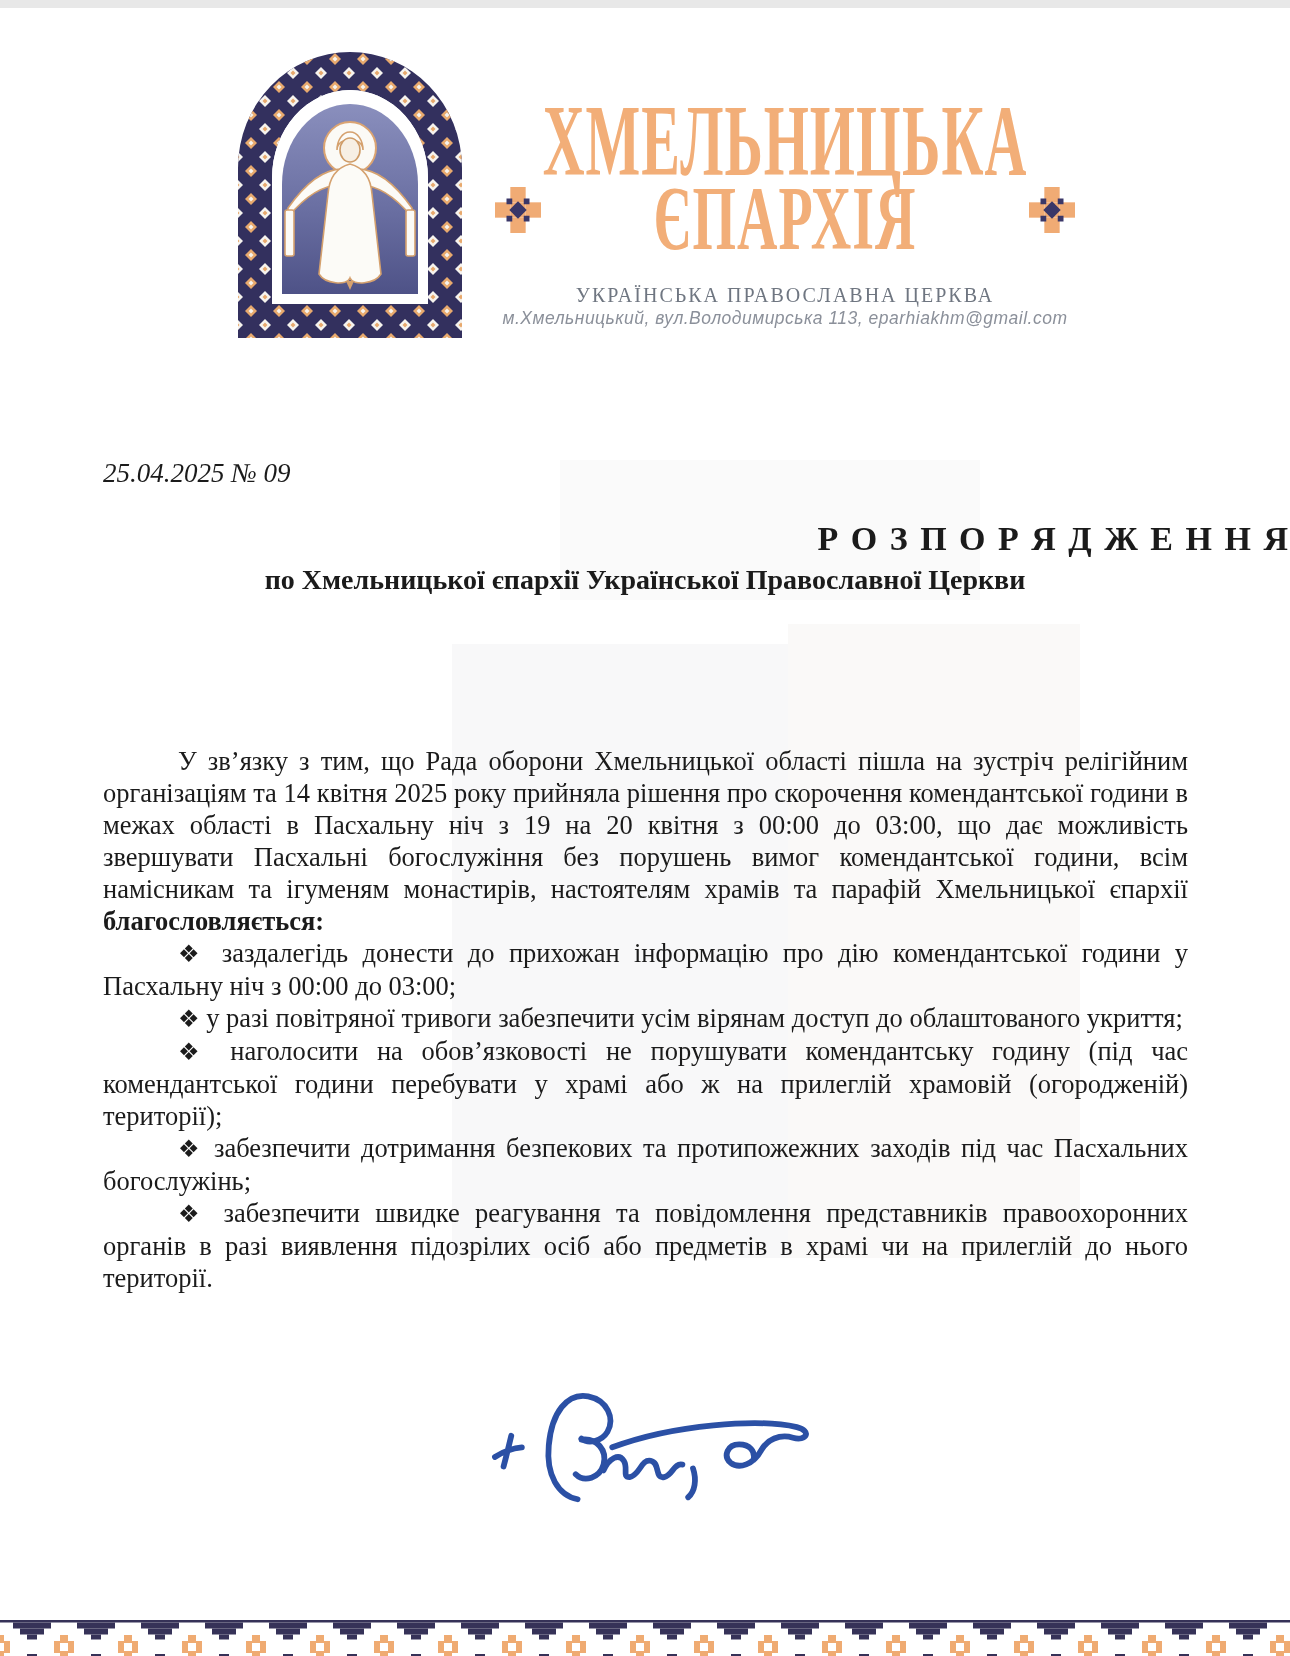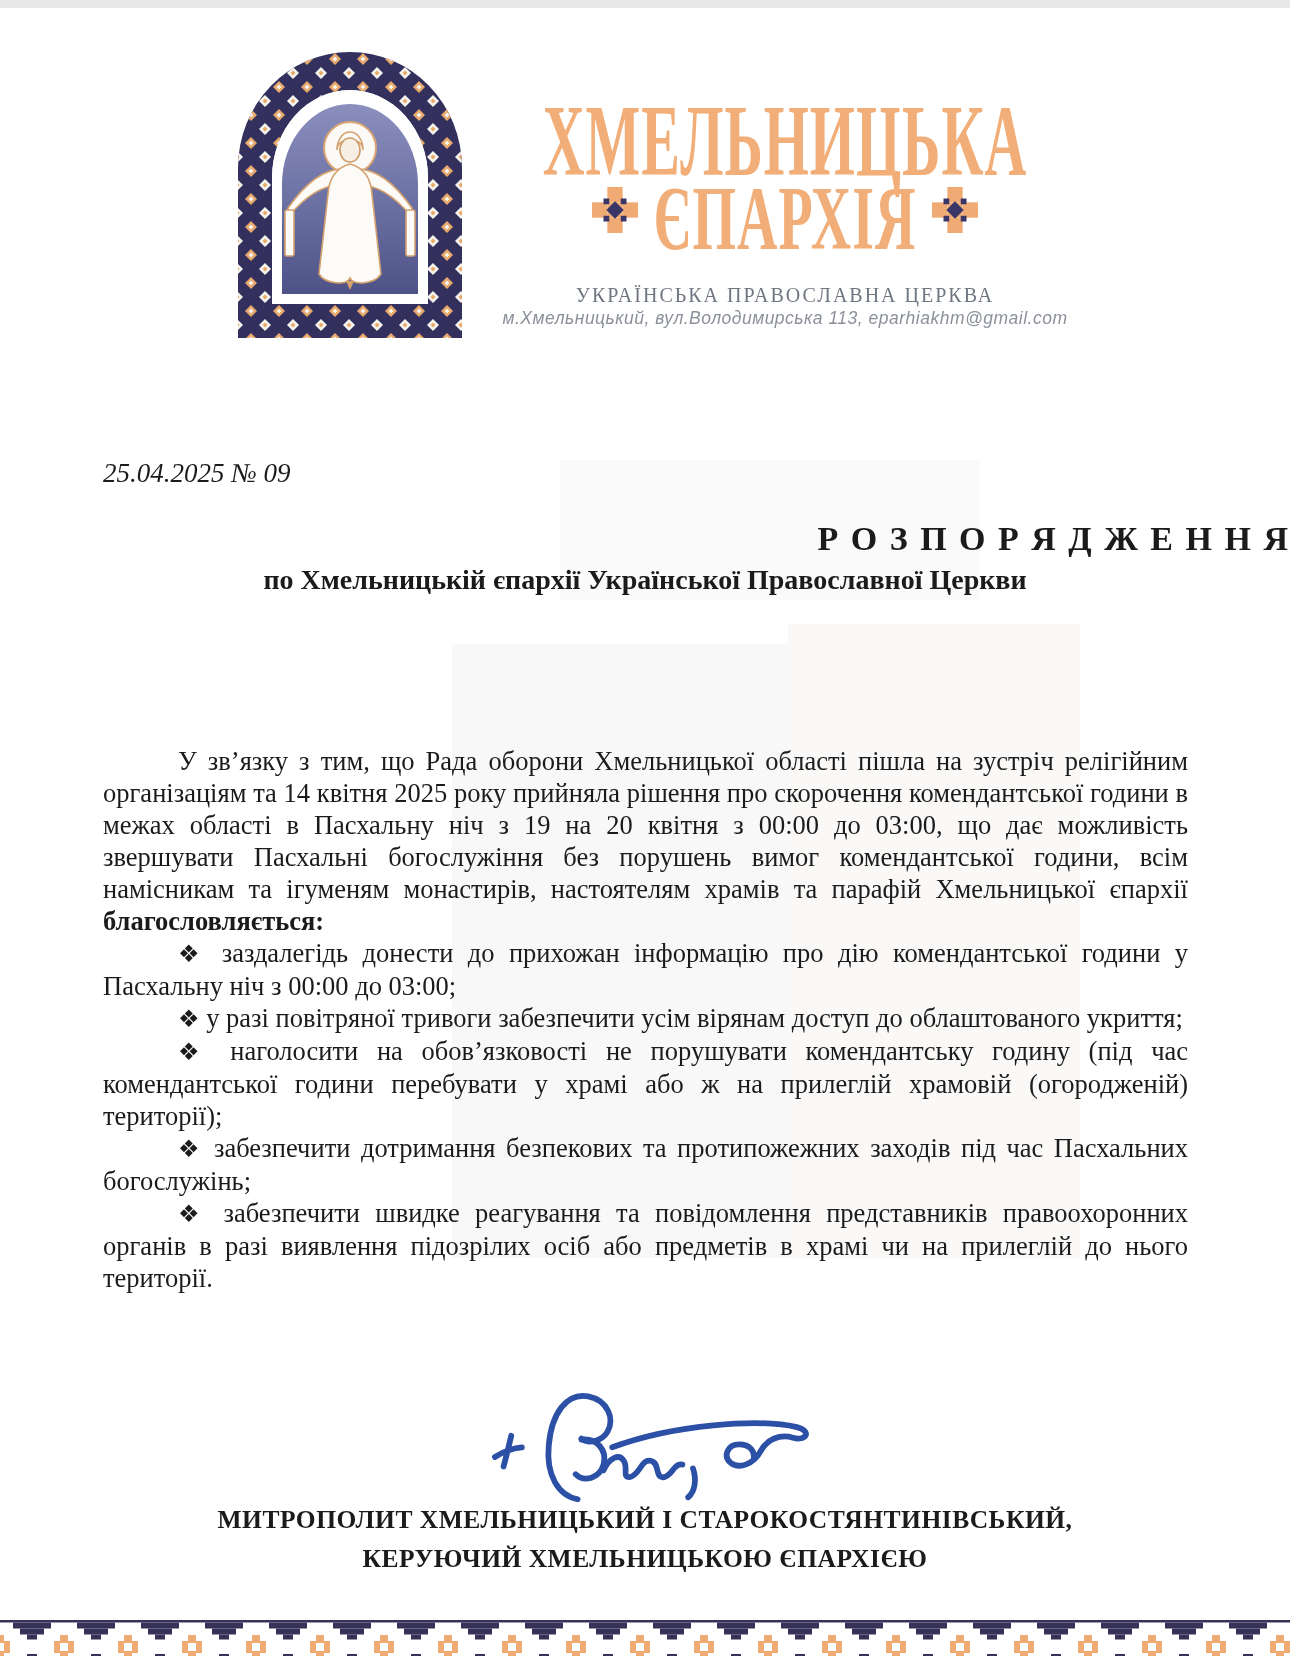--- a/index.html
+++ b/index.html
@@ -22,21 +22,21 @@
   .logo{position:absolute;left:230px;top:30px;width:240px;height:300px;}
   .brand{position:absolute;left:495px;top:0;width:580px;text-align:center;}
   .brand-line1{
     position:absolute;left:0;top:74px;width:580px;
     font-weight:bold;font-size:58px;letter-spacing:1px;color:#f2ae78;
     transform:scaleY(1.75);transform-origin:50% 0;
     white-space:nowrap;
   }
   .brand-line2{
     position:absolute;left:0;top:170px;width:580px;
-    display:flex;align-items:center;justify-content:center;gap:16px;
+    display:flex;align-items:center;justify-content:space-between;gap:16px;
   }
   .brand-line2 .txt{
     font-weight:bold;font-size:56px;letter-spacing:1px;color:#f2ae78;
     transform:scaleY(1.62);transform-origin:50% 30%;
     white-space:nowrap;
   }
   .cross-orn{width:46px;height:46px;flex:0 0 auto;}
   .org-name{
     position:absolute;left:0;top:276px;width:580px;
     font-family:Liberation Serif, serif;
@@ -166,45 +166,41 @@
             <rect x="15" y="15" width="3" height="3"></rect>
         </g>
       </svg>
     </div>
     <div class="org-name">УКРАЇНСЬКА ПРАВОСЛАВНА ЦЕРКВА</div>
     <div class="address">м.Хмельницький, вул.Володимирська 113, eparhiakhm@gmail.com</div>
   </div>
 
   <div class="ref-line">25.04.2025 № 09</div>
   <div class="doc-title">Р О З П О Р Я Д Ж Е Н Н Я</div>
-  <div class="doc-subtitle">по Хмельницькій єпархії Української Православної Церкви</div>
+  <div class="doc-subtitle">по Хмельницької єпархії Української Православної Церкви</div>
 
 
   <div class="main-text">
     <p><span>У зв’язку з тим, що Рада оборони Хмельницької області пішла на зустріч релігійним організаціям та 14 квітня 2025 року прийняла рішення про скорочення комендантської години в межах області в Пасхальну ніч з 19 на 20 квітня з 00:00 до 03:00, що дає можливість звершувати Пасхальні богослужіння без порушень вимог комендантської години, всім намісникам та ігуменям монастирів, настоятелям храмів та парафій Хмельницької єпархії</span> <b>благословляється:</b></p>
     <p><span class="bullet-marker">❖</span> <span>заздалегідь донести до прихожан інформацію про дію комендантської години у Пасхальну ніч з 00:00 до 03:00;</span></p>
     <p><span class="bullet-marker">❖</span> <span>у разі повітряної тривоги забезпечити усім вірянам доступ до облаштованого укриття;</span></p>
     <p><span class="bullet-marker">❖</span> <span>наголосити на обов’язковості не порушувати комендантську годину (під час комендантської години перебувати у храмі або ж на прилеглій храмовій (огородженій) території);</span></p>
     <p><span class="bullet-marker">❖</span> <span>забезпечити дотримання безпекових та протипожежних заходів під час Пасхальних богослужінь;</span></p>
     <p><span class="bullet-marker">❖</span> <span>забезпечити швидке реагування та повідомлення представників правоохоронних органів в разі виявлення підозрілих осіб або предметів в храмі чи на прилеглій до нього території.</span></p>
   </div>
 
   <svg class="handwriting" viewBox="0 0 360 130" role="img" fill="none" stroke="#2b50a5" stroke-width="6" stroke-linecap="round" stroke-linejoin="round" aria-label="+ Віктор">
     <path d="M26,80 q15,-9 28,-10 M43,58 q-4,17 -8,32"></path>
     <path d="M112,124 C92,120 79,99 82,68 C85,34 101,13 123,17 C143,21 151,40 143,54 C137,64 123,67 116,61"></path>
     <path d="M116,62 C132,60 143,73 139,88 C135,102 119,107 110,98"></path>
     <path d="M139,94 C145,81 155,76 160,84 C165,92 158,101 166,101 C177,99 178,82 188,84 C198,86 192,103 202,101 C211,99 212,86 221,88"></path>
     <path d="M148,70 C212,46 301,40 340,49 C356,53 350,64 336,60 C322,56 309,62 303,73 C295,88 280,93 271,86 C263,79 268,67 280,67 C291,67 297,74 295,83"></path>
     <path d="M232,92 C236,104 234,116 227,122"></path>
   </svg>
 
-  <div class="sign-block">
-    <div>МИТРОПОЛИТ ХМЕЛЬНИЦЬКИЙ І СТАРОКОСТЯНТИНІВСЬКИЙ,</div>
-    <div>КЕРУЮЧИЙ ХМЕЛЬНИЦЬКОЮ ЄПАРХІЄЮ</div>
-  </div>
 
   <svg class="embroidery" viewBox="0 0 1290 44" preserveAspectRatio="none">
     <defs>
       <pattern id="embr" x="0" y="0" width="64" height="44" patternUnits="userSpaceOnUse">
         <rect width="64" height="44" fill="#ffffff"></rect>
         <rect x="0" y="0" width="64" height="2.5" fill="#363258"></rect>
 
         <rect x="13" y="2.5" width="38" height="6" fill="#363258"></rect>
         <rect x="20" y="8.5" width="24" height="6" fill="#363258"></rect>
         <rect x="27" y="14.5" width="10" height="5" fill="#363258"></rect>

